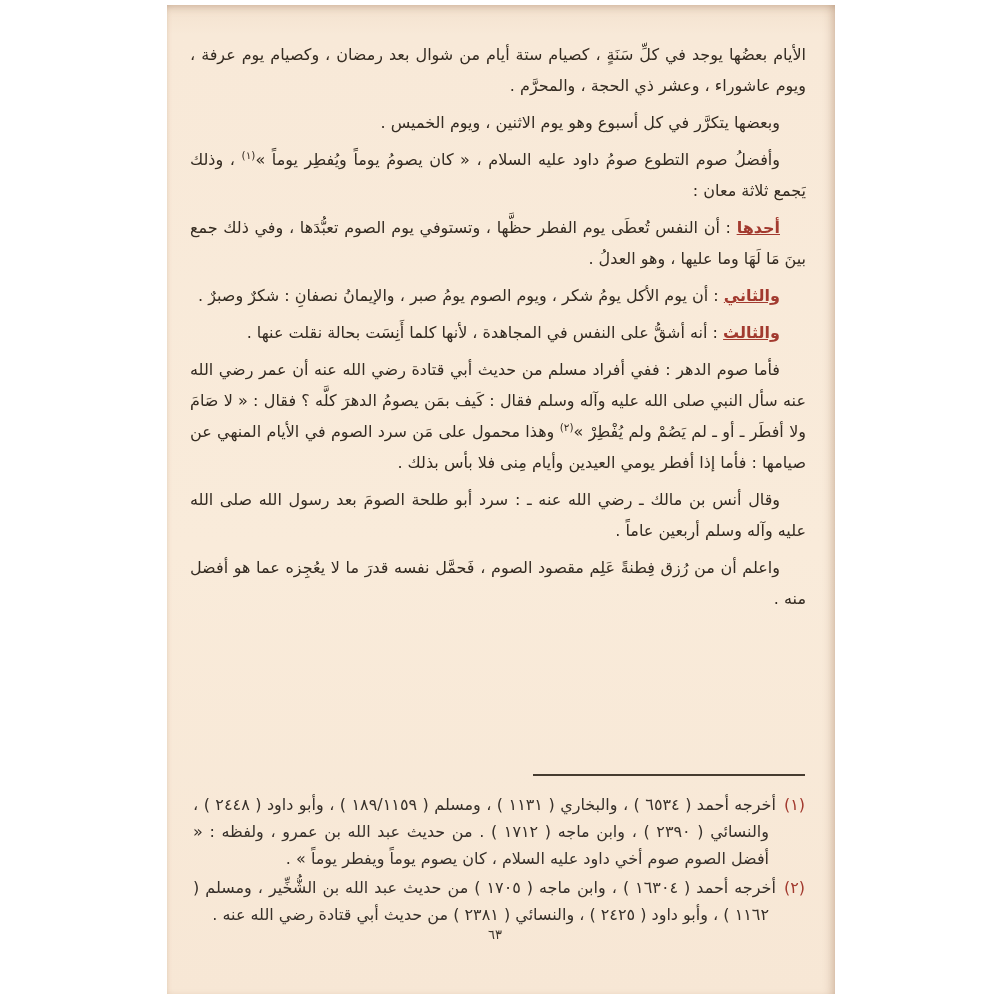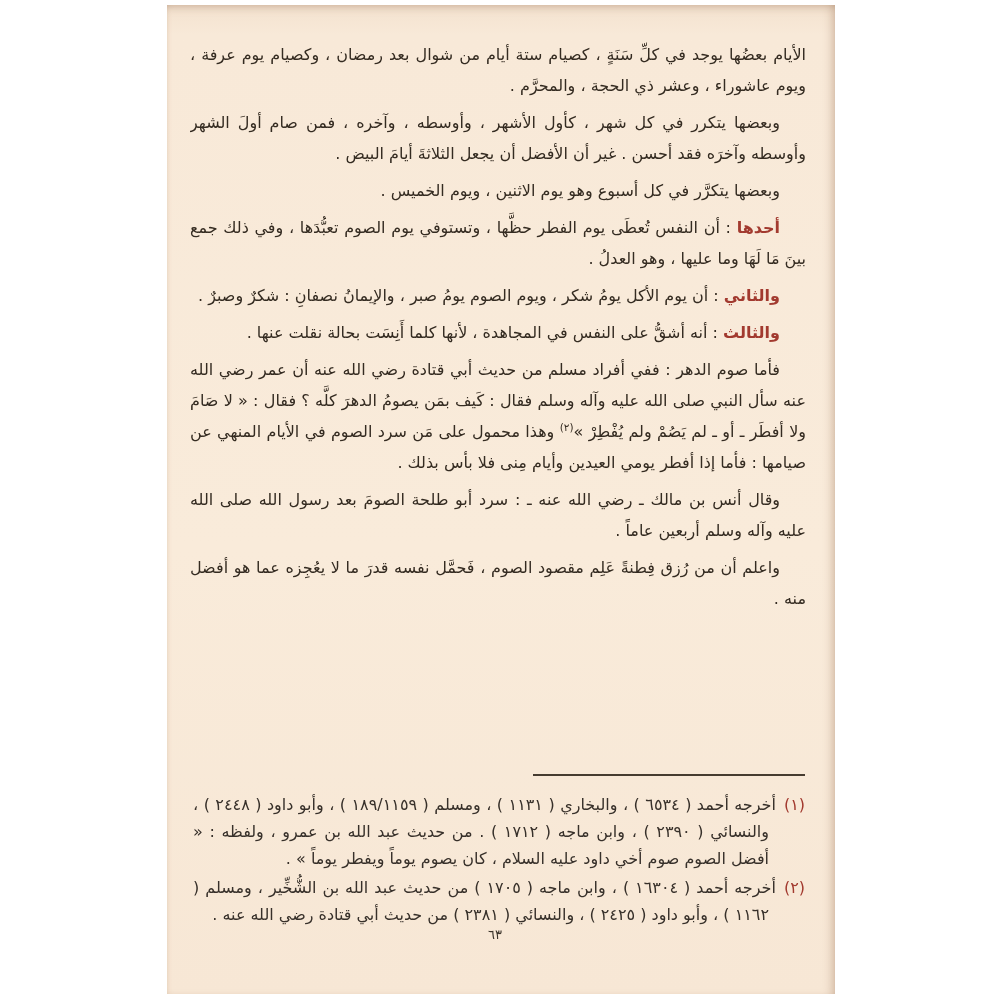--- a/index.html
+++ b/index.html
@@ -38,20 +38,21 @@
   }
   .main-text p {
     margin: 0 0 6px 0;
   }
   .main-text p.indent {
     text-indent: 26px;
   }
   .lead-red {
     color: #a23a2f;
     font-weight: bold;
+    text-decoration: underline;
   }
   .fn-ref {
     font-size: 10.5px;
     vertical-align: super;
     line-height: 0;
   }
   .footnote-divider {
     position: absolute;
     top: 769px;
     right: 30px;
@@ -93,22 +94,22 @@
     direction: rtl;
   }
 </style>
 </head>
 <body>
 
 <div class="book-page">
 
   <div class="main-text">
       <p class=""><span>الأيام بعضُها يوجد في كلِّ سَنَةٍ ، كصيام ستة أيام من شوال بعد رمضان ، وكصيام يوم عرفة ، ويوم عاشوراء ، وعشر ذي الحجة ، والمحرَّم .</span></p>
-      <p class="indent"><span>وبعضها يتكرر في كل شهر ، كأول الأشهر ، وأوسطه ، وآخره ، فمن صام أولَ الشهر وأوسطه وآخرَه فقد أحسن . غير أن الأفضل أن يجعل الثلاثةَ أيامَ البيض .</span></p>
       <p class="indent"><span>وبعضها يتكرَّر في كل أسبوع وهو يوم الاثنين ، ويوم الخميس .</span></p>
+      <p class="indent"><span>وأفضلُ صوم التطوع صومُ داود عليه السلام ، « كان يصومُ يوماً ويُفطِر يوماً »</span><span class="fn-ref">(١)</span><span> ، وذلك يَجمع ثلاثة معان :</span></p>
       <p class="indent"><span class="lead-red">أحدها</span><span> : أن النفس تُعطَى يوم الفطر حظَّها ، وتستوفي يوم الصوم تعبُّدَها ، وفي ذلك جمع بينَ مَا لَهَا وما عليها ، وهو العدلُ .</span></p>
       <p class="indent"><span class="lead-red">والثاني</span><span> : أن يوم الأكل يومُ شكر ، ويوم الصوم يومُ صبر ، والإيمانُ نصفانِ : شكرٌ وصبرٌ .</span></p>
       <p class="indent"><span class="lead-red">والثالث</span><span> : أنه أشقُّ على النفس في المجاهدة ، لأنها كلما أَنِسَت بحالة نقلت عنها .</span></p>
       <p class="indent"><span>فأما صوم الدهر : ففي أفراد مسلم من حديث أبي قتادة رضي الله عنه أن عمر رضي الله عنه سأل النبي صلى الله عليه وآله وسلم فقال : كَيف بمَن يصومُ الدهرَ كلَّه ؟ فقال : « لا صَامَ ولا أفطَر ـ أو ـ لم يَصُمْ ولم يُفْطِرْ »</span><span class="fn-ref">(٢)</span><span> وهذا محمول على مَن سرد الصوم في الأيام المنهي عن صيامها : فأما إذا أفطر يومي العيدين وأيام مِنى فلا بأس بذلك .</span></p>
       <p class="indent"><span>وقال أنس بن مالك ـ رضي الله عنه ـ : سرد أبو طلحة الصومَ بعد رسول الله صلى الله عليه وآله وسلم أربعين عاماً .</span></p>
       <p class="indent"><span>واعلم أن من رُزق فِطنةً عَلِم مقصود الصوم ، فَحمَّل نفسه قدرَ ما لا يعُجِزه عما هو أفضل منه .</span></p>
     </div>
 
   <hr class="footnote-divider">
 

